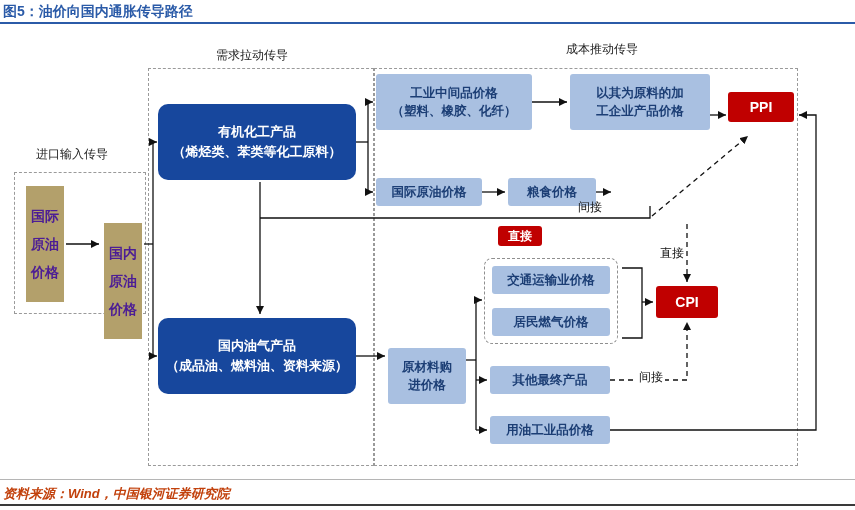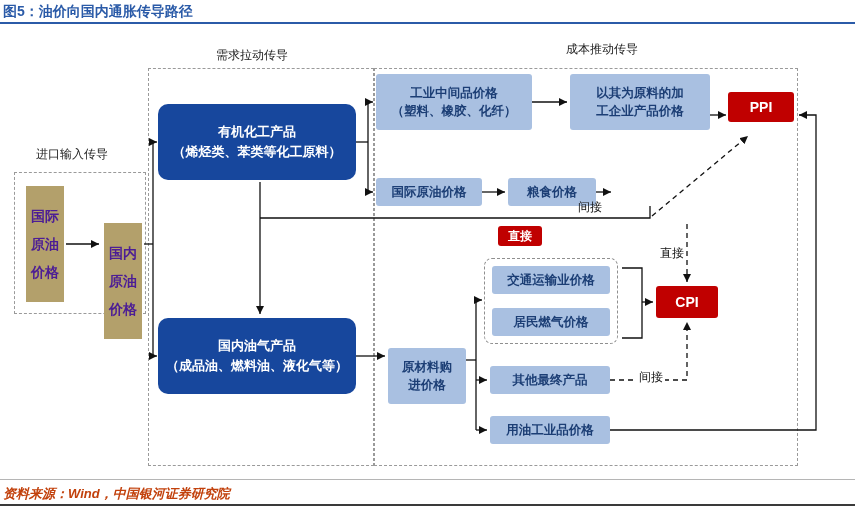--- a/index.html
+++ b/index.html
@@ -89,21 +89,21 @@
   <div class="sec-label" style="left:36px;top:146px;">进口输入传导</div>
   <div class="sec-label" style="left:216px;top:47px;">需求拉动传导</div>
   <div class="sec-label" style="left:566px;top:41px;">成本推动传导</div>
 
   <div class="tan-box" style="left:26px;top:186px;height:116px;">国际原油价格</div>
   <div class="tan-box" style="left:104px;top:186px;height:116px;margin-top:37px;">国内原油价格</div>
 
   <div class="navy-box" style="left:158px;top:104px;width:198px;height:76px;">有机化工产品
 （烯烃类、苯类等化工原料）</div>
   <div class="navy-box" style="left:158px;top:318px;width:198px;height:76px;">国内油气产品
-（成品油、燃料油、液化气等）</div>
+（成品油、燃料油、资料来源）</div>
 
   <div class="blue-box" style="left:376px;top:74px;width:156px;height:56px;">工业中间品价格
 （塑料、橡胶、化纤）</div>
   <div class="blue-box" style="left:570px;top:74px;width:140px;height:56px;">以其为原料的加
 工企业产品价格</div>
   <div class="blue-box" style="left:376px;top:178px;width:106px;height:28px;">国际原油价格</div>
   <div class="blue-box" style="left:508px;top:178px;width:88px;height:28px;">粮食价格</div>
   <div class="blue-box" style="left:388px;top:332px;width:78px;height:56px;margin-top:16px;">原材料购
 进价格</div>
 

